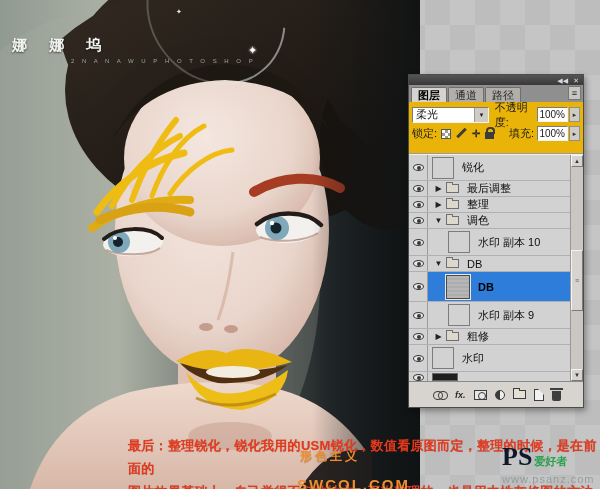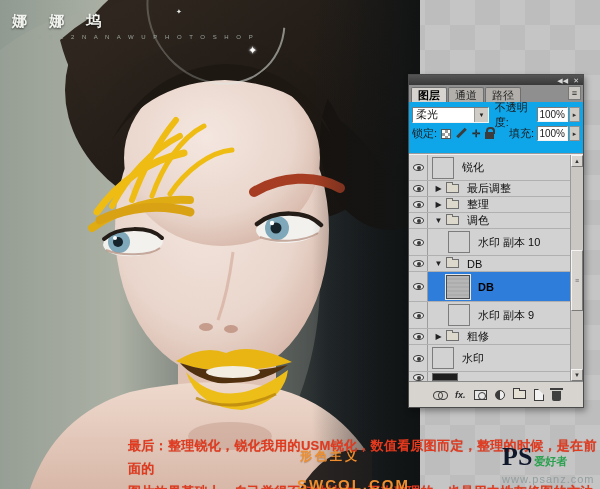--- a/index.html
+++ b/index.html
@@ -6,21 +6,21 @@
   html,body { width:600px; height:489px; overflow:hidden; }
   body { position:relative; font-family:"Liberation Sans",sans-serif; background:#c3c3c3;
          background-image:conic-gradient(#bdbdbd 90deg,#c5c5c5 90deg 180deg,#bdbdbd 180deg 270deg,#c5c5c5 270deg);
          background-size:50px 50px; }
 
   
   .photo { position:absolute; left:0; top:0; width:420px; height:489px; overflow:hidden; }
   .photo svg { display:block; }
 
   
-  .logo { position:absolute; left:12px; top:12px; color:#f2f4f0; }
+  .logo { position:absolute; left:12px; top:36px; color:#f2f4f0; }
   .logo .cn { font-size:15px; font-weight:bold; letter-spacing:9px; text-shadow:0 1px 2px rgba(0,0,0,.6); }
   .logo .en { margin-top:3px; margin-left:26px; font-size:6px; letter-spacing:3px; color:#9aa29b; }
   .crescent { position:absolute; left:150px; top:-62px; width:132px; height:150px; border-radius:50%;
               border:2px solid transparent; border-bottom-color:rgba(225,230,224,.55); border-left-color:rgba(225,230,224,.25);
               transform:rotate(-38deg); }
   .sparkle { position:absolute; left:248px; top:44px; color:#fff; font-size:11px; text-shadow:0 0 3px #fff; }
   .sparkle2 { position:absolute; left:176px; top:8px; color:#e8ece7; font-size:7px; }
 
   
   .caption { position:absolute; left:128px; top:434px; width:470px; color:#e23a1f; font-size:13px;
@@ -28,21 +28,21 @@
   .wm-center { position:absolute; left:292px; top:448px; color:#ee8e2e; font-weight:bold;
                font-size:12px; letter-spacing:3px; text-shadow:0 1px 1px rgba(90,40,0,.3);margin-left:8px; }
   .wm-center-2 { position:absolute; left:297px; top:476px; color:#ee8e2e; font-weight:bold; font-size:15px; letter-spacing:2px; }
   .wm-right { position:absolute; left:502px; top:442px; width:96px; }
   .wm-right .row1 { display:flex; align-items:baseline; }
   .wm-right .ps { font-size:26px; font-weight:bold; color:#0f172a; font-family:"Liberation Serif",serif; }
   .wm-right .fans { font-size:11px; font-weight:bold; color:#2ba14f; margin-left:2px; }
   .wm-right .url { font-size:11px; color:#939e9e; letter-spacing:1px; margin-top:1px; }
 
   
-  .panel { position:absolute; left:408px; top:74px; width:176px; background:#0ea5e9;
+  .panel { position:absolute; left:408px; top:74px; width:176px; background:#eab308;
            border:1px solid #4c4c4c; box-shadow:2px 3px 6px rgba(0,0,0,.35); }
   .p-titlebar { height:10px; background:linear-gradient(#555,#383838); display:flex; justify-content:flex-end;
                 align-items:center; gap:5px; padding-right:4px; color:#d8d8d8; font-size:7px; line-height:7px; }
   .p-tabs { height:17px; background:#8f8f8f; display:flex; align-items:flex-end; padding:2px 2px 0 2px; }
   .tab { font-size:11px; line-height:13px; padding:1px 6px 0; background:#b2afaa; color:#2a2a2a;
          border:1px solid #6e6e6e; border-bottom:none; border-radius:2px 2px 0 0; margin-right:1px; }
   .tab.active { background:#d7d4cf; font-weight:bold; color:#000; }
   .tab-menu { margin-left:auto; font-size:9px; line-height:10px; color:#222; padding:1px 3px; border:1px solid #777;
               background:#c9c6c1; margin-bottom:2px; }
   .p-controls { padding:3px 3px 10px; border-bottom:1px solid #9a9a9a; }

